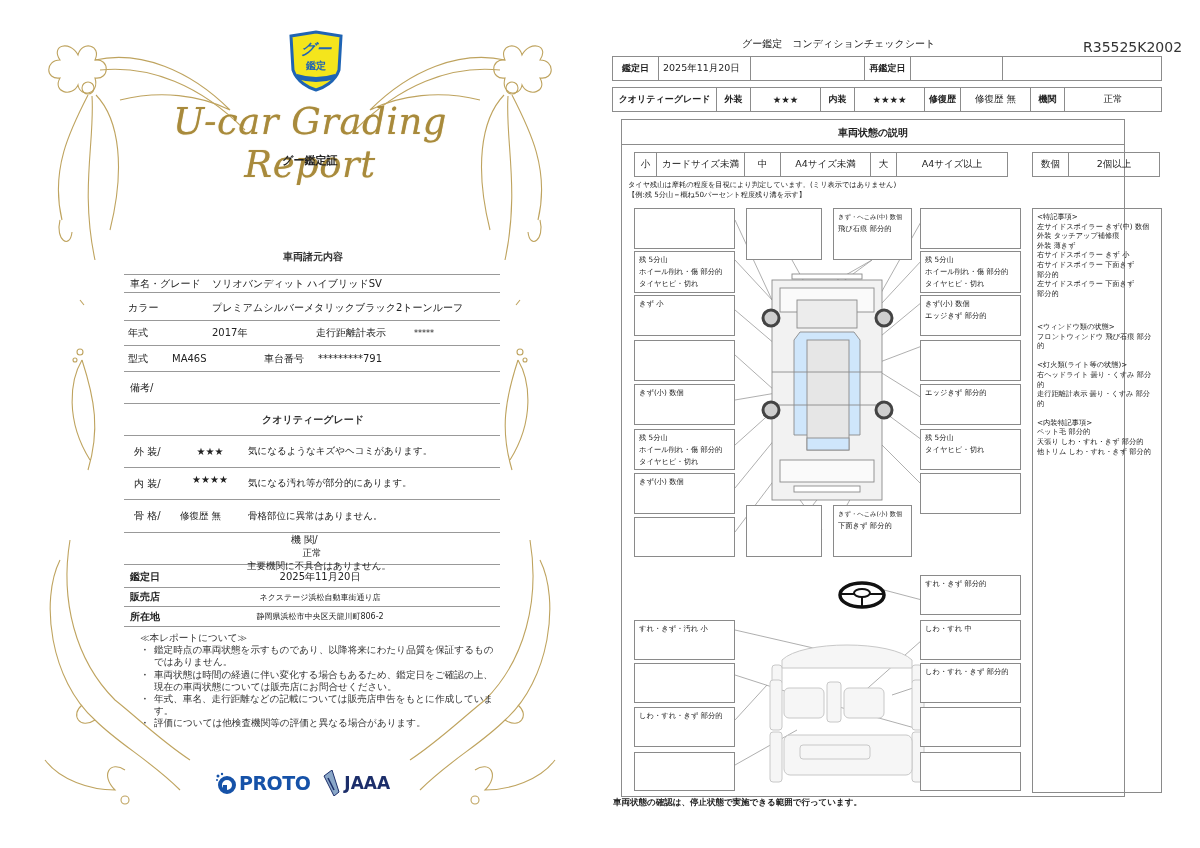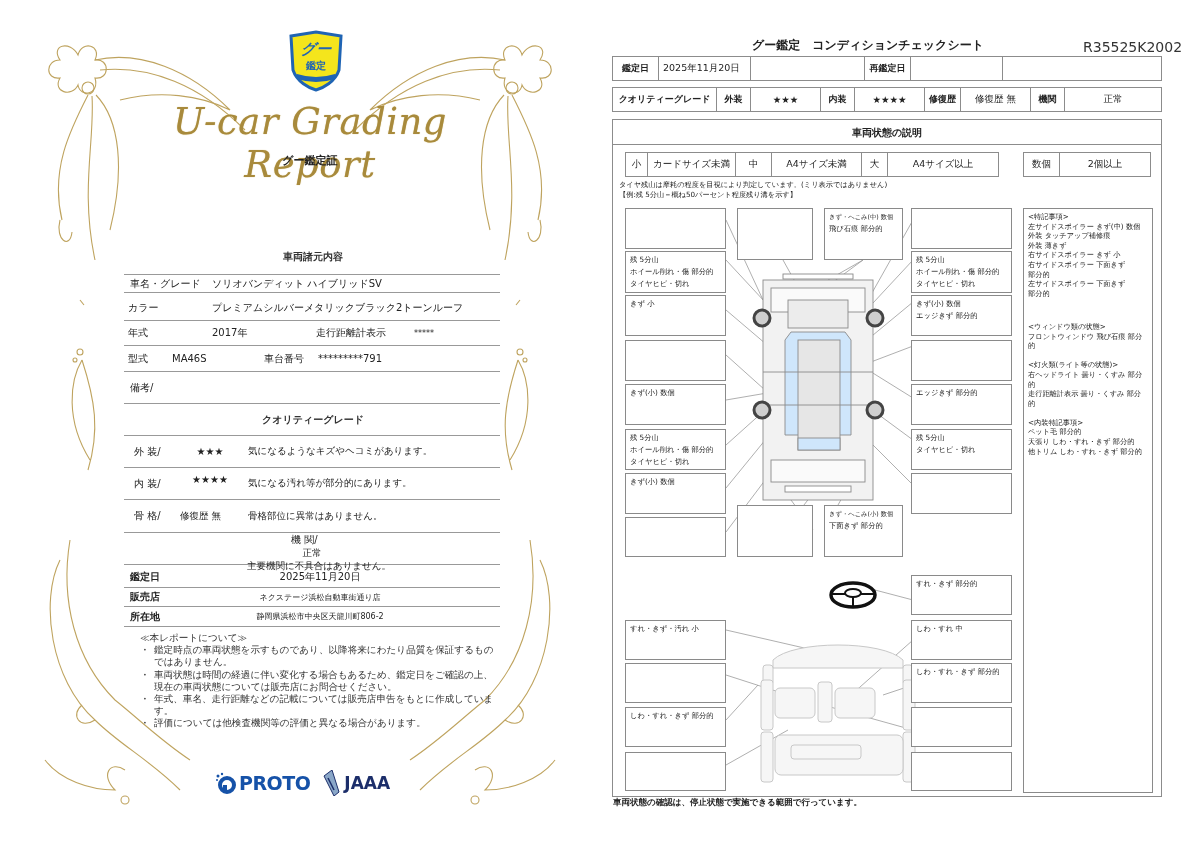--- a/index.html
+++ b/index.html
@@ -30,26 +30,26 @@
     font-family: "DejaVu Serif", "Liberation Serif", serif; font-size: 9.6px; line-height: 12.2px; color: #333;
   }
   #notes .note { padding-left: 14px; position: relative; }
   #notes .note::before { content: "・"; position: absolute; left: 0; }
   #logos { position: absolute; left: 215px; top: 770px; display: flex; align-items: center; gap: 12px; }
   .proto-logo { font-family: "DejaVu Sans", sans-serif; font-weight: bold; font-size: 19px; color: #1652a8; display: flex; align-items: center; gap: 2px; letter-spacing: -0.5px; }
   .jaaa-logo { font-family: "DejaVu Sans", sans-serif; font-weight: bold; font-size: 17px; color: #1c2e6a; display: flex; align-items: center; gap: 4px; }
 
   
   #right-page { position: absolute; left: 605px; top: 0; width: 595px; height: 848px; }
-  #sheet-title { position: absolute; left: 147px; top: 37px; font-size: 12px; font-weight: bold; color: #222; }
+  #sheet-title { position: absolute; left: 137px; top: 37px; font-size: 10px; font-weight: normal; color: #222; }
   #sheet-id { position: absolute; left: 478px; top: 39px; font-size: 14px; color: #333; }
   table.hdr { position: absolute; border-collapse: collapse; font-size: 9.5px; color: #222; }
   table.hdr td { border: 1.5px solid #8c8c8c; text-align: center; height: 24px; padding: 0 4px; white-space: nowrap; }
   table.hdr td.lab { font-weight: bold; font-size: 9px; }
-  #cond-frame { position: absolute; left: 7px; top: 119px; width: 550px; height: 678px; border: 1.5px solid #8c8c8c; }
+  #cond-frame { position: absolute; left: 16px; top: 119px; width: 504px; height: 678px; border: 1.5px solid #8c8c8c; }
   #cond-title { position: absolute; left: 0; top: 0; width: 100%; height: 25px; border-bottom: 1.5px solid #8c8c8c; text-align: center; line-height: 25px; font-size: 10px; font-weight: bold; }
   #tire-note { position: absolute; left: 6px; top: 60px; font-size: 7.2px; line-height: 10px; color: #222; }
   .cbox { position: absolute; border: 1px solid #8a8a8a; background: #fff; font-size: 7.3px; line-height: 12px; padding: 2px 4px; color: #222; white-space: nowrap; }
   .cbox .l1 { font-size: 6.3px; }
   #special { position: absolute; left: 410px; top: 88px; width: 130px; height: 585px; border: 1px solid #8a8a8a; padding: 3px 4px; font-size: 7.2px; line-height: 9.6px; color: #222; }
   #special .blk { margin-bottom: 9.6px; }
   #footer-note { position: absolute; left: 8px; top: 797px; font-size: 8.5px; font-weight: bold; color: #222; }
   svg.lines { position: absolute; left: 0; top: 0; }
 </style>
 </head>

